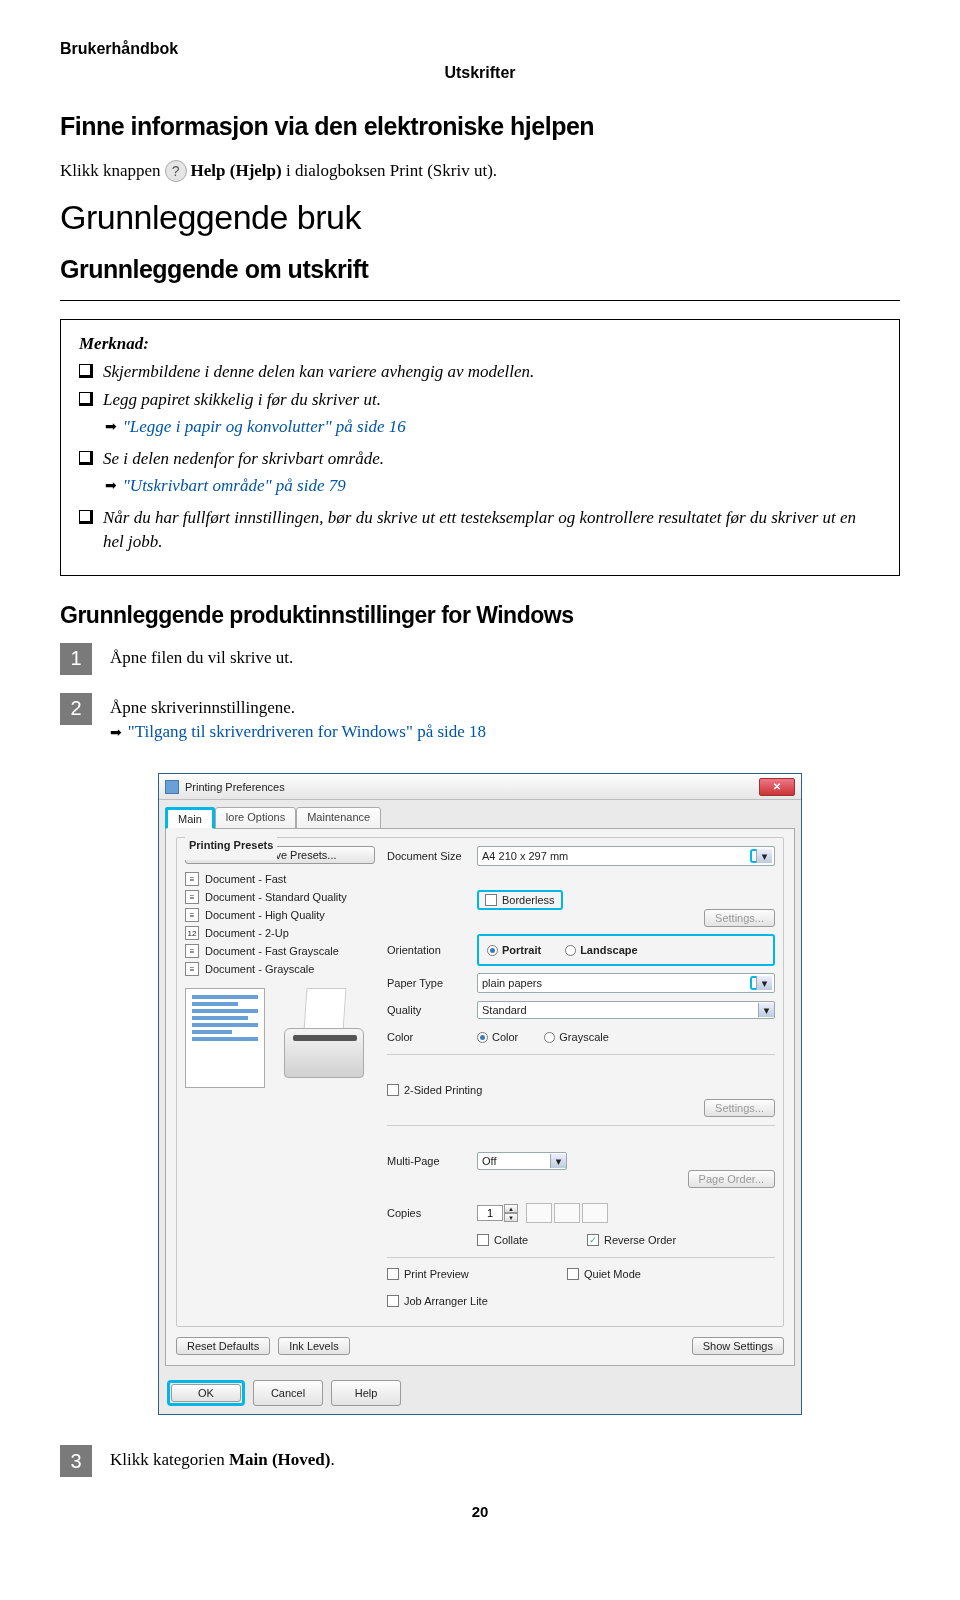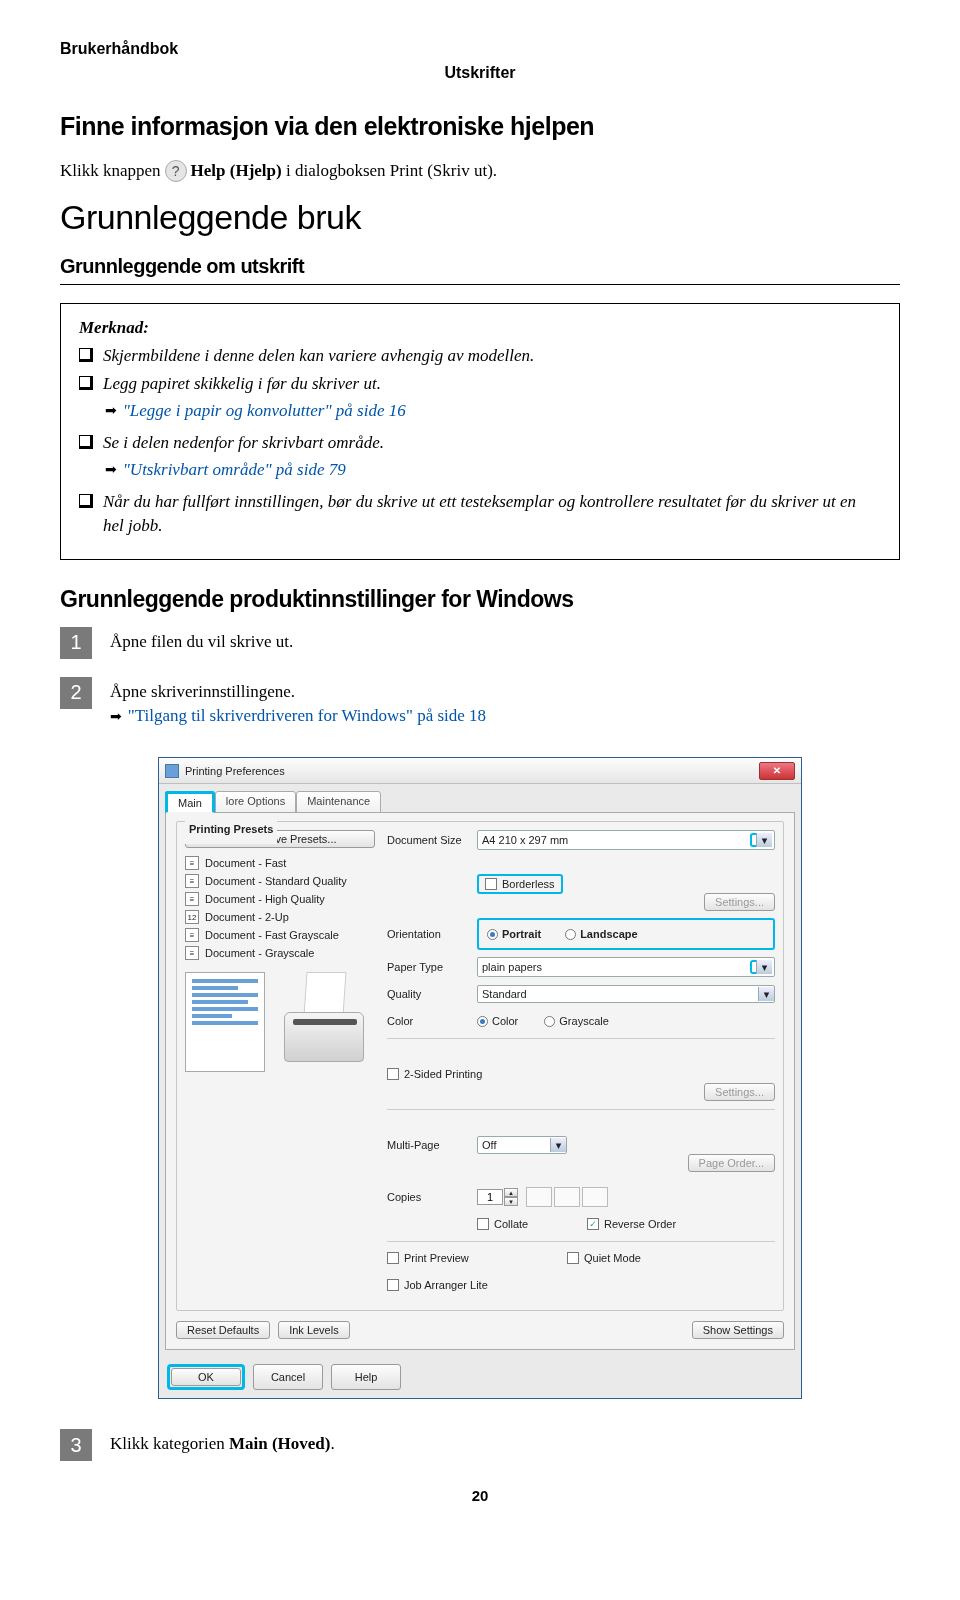--- a/index.html
+++ b/index.html
@@ -7,21 +7,21 @@
     font-family: Georgia, 'Times New Roman', serif;
     background: white;
     width: 960px;
     color: #000;
     padding: 40px 60px 30px 60px;
   }
   .doc-header { font-size: 16px; font-family: Arial, sans-serif; font-weight: bold; margin-bottom: 6px; }
   .section-label { text-align: center; font-family: Arial, sans-serif; font-weight: bold; font-size: 16px; margin-bottom: 30px; }
   .h1 { font-family: Arial, sans-serif; font-weight: bold; font-size: 25px; letter-spacing: -0.5px; margin-bottom: 18px; }
   .big-h1 { font-family: Arial, sans-serif; font-weight: normal; font-size: 34px; letter-spacing: -0.5px; margin-bottom: 18px; }
-  .h2 { font-family: Arial, sans-serif; font-weight: bold; font-size: 20px; letter-spacing: -0.5px; border-bottom: 1.5px solid #000; padding-bottom: 6px; margin-bottom: 18px; }
+  .h2 { font-family: Arial, sans-serif; font-weight: bold; font-size: 25px; letter-spacing: -0.5px; border-bottom: 1.5px solid #000; padding-bottom: 16px; margin-bottom: 18px; }
   .h3 { font-family: Arial, sans-serif; font-weight: bold; font-size: 23px; letter-spacing: -0.5px; margin-bottom: 14px; }
   .para { font-size: 17px; line-height: 1.45; margin-bottom: 14px; }
   .inline-icon-row { display: flex; align-items: center; flex-wrap: wrap; gap: 4px; }
   .q-icon {
     display: inline-flex; align-items: center; justify-content: center;
     width: 22px; height: 22px; border-radius: 50%;
     background: #e5e5e5; border: 1px solid #aaa; color: #555; font-size: 14px;
     font-family: Arial, sans-serif;
   }
   .note-box {

